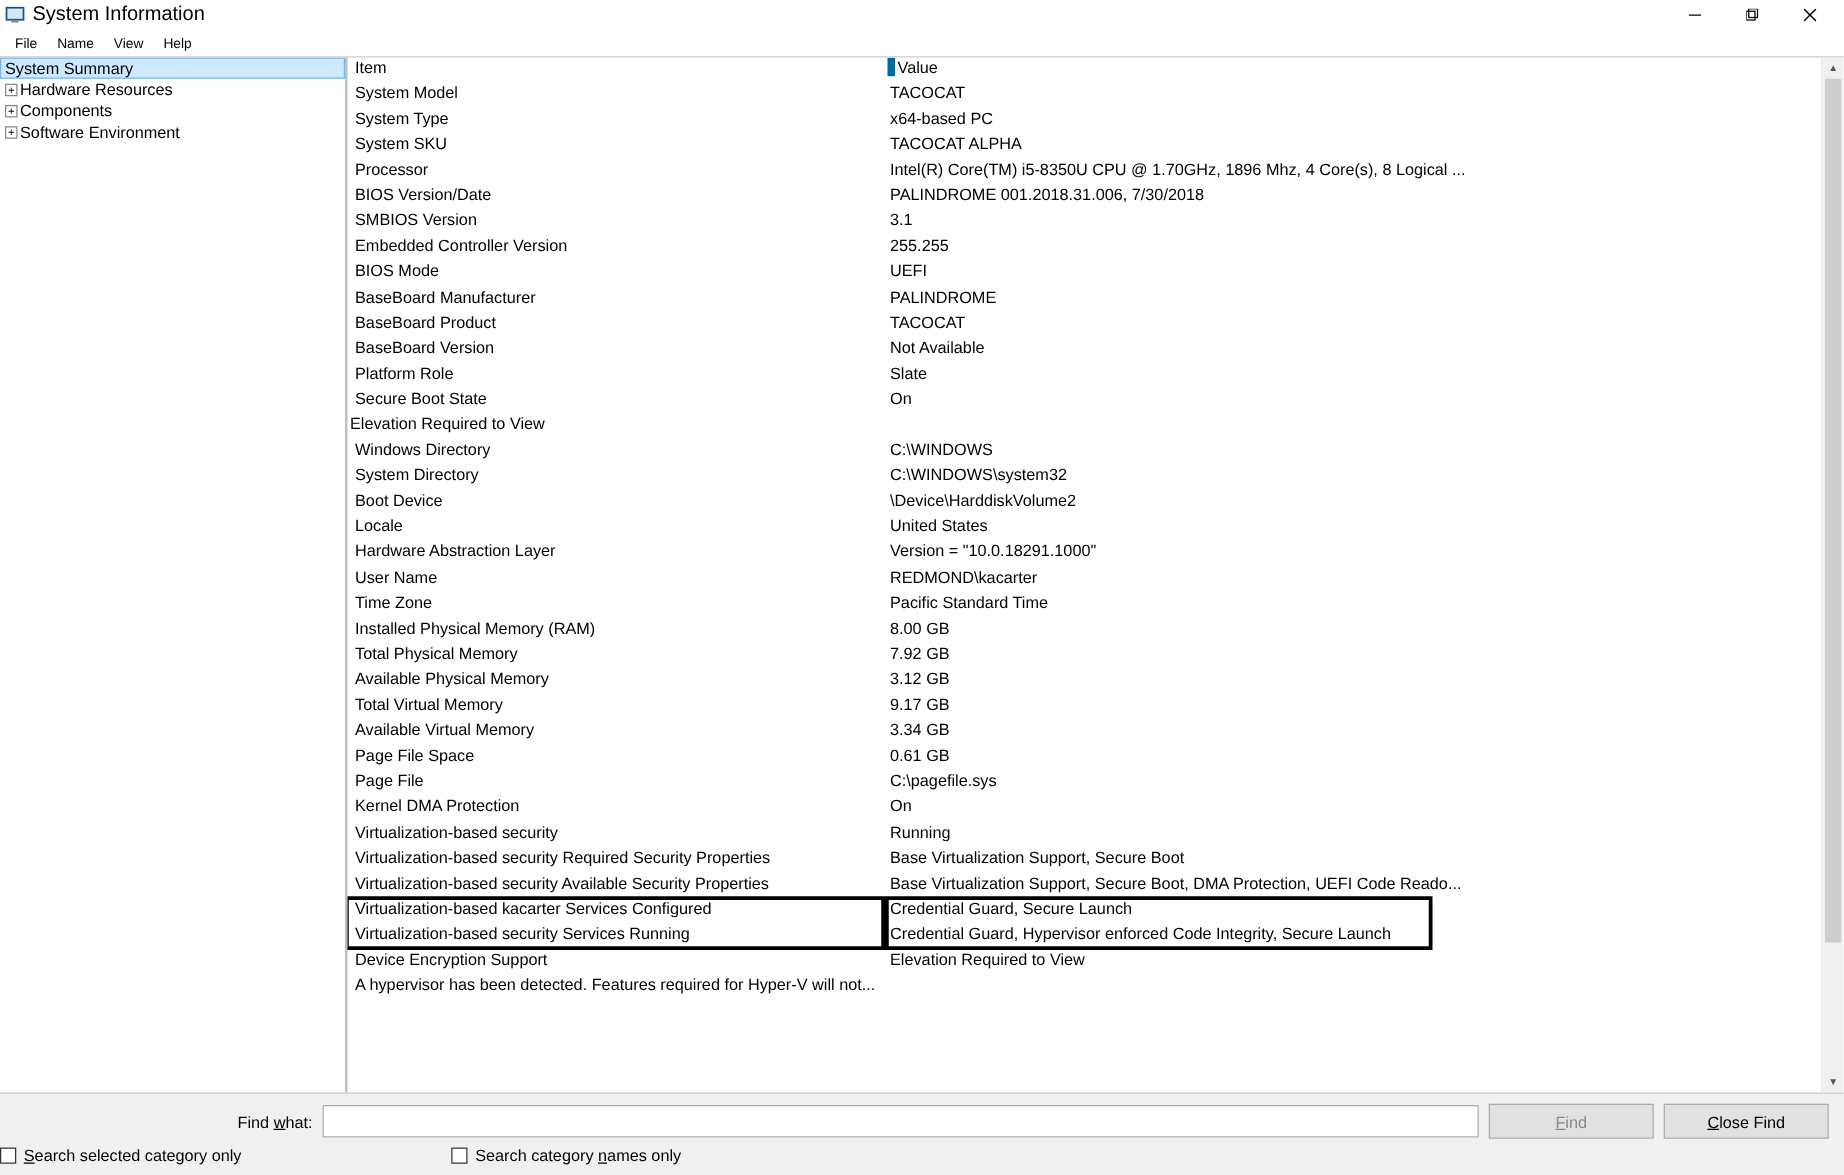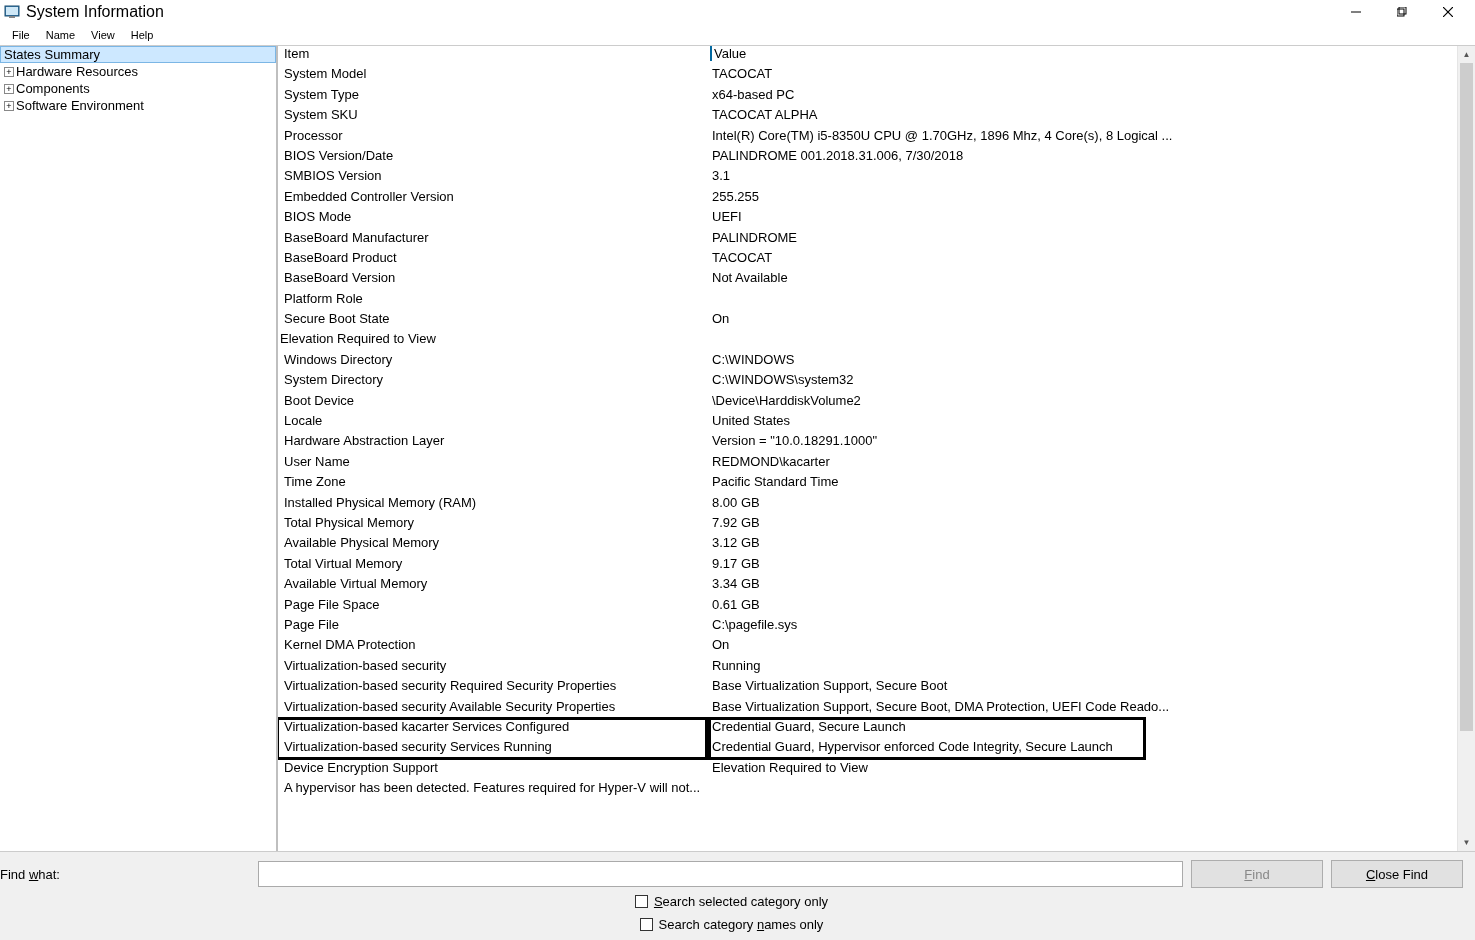--- a/index.html
+++ b/index.html
@@ -116,21 +116,21 @@
   text-overflow: ellipsis;
 }
 .table-row .col-value {
   flex: 1;
   padding-left: 2px;
   white-space: nowrap;
   overflow: hidden;
   text-overflow: ellipsis;
 }
 .header-row .col-value {
-  border-left: 2px solid #0369a1;
+  border-left: 6px solid #0369a1;
 }
 .highlight-group {
   position: absolute;
   border: 3px solid #000;
   pointer-events: none;
   z-index: 10;
 }
 .vscrollbar {
   width: 17px;
   background: #f0f0f0;
@@ -162,21 +162,21 @@
   background: #f0f0f0;
   padding: 8px 12px 8px 0;
 }
 .find-row1 {
   display: flex;
   align-items: center;
   gap: 8px;
 }
 .find-label {
   width: 250px;
-  text-align: left;
+  text-align: right;
   font-size: 13px;
 }
 .find-label .ul {
   text-decoration: underline;
 }
 .find-input {
   flex: 1;
   height: 26px;
   border: 1px solid #aaa;
   background: #fff;
@@ -195,21 +195,20 @@
   color: #888;
 }
 .find-btn .ul {
   text-decoration: underline;
 }
 .find-row2 {
   display: flex;
   align-items: center;
   gap: 4px;
   margin-top: 6px;
-  flex-direction: column;
 }
 .chk {
   display: flex;
   align-items: center;
   font-size: 13px;
   gap: 6px;
 }
 .chk-box {
   width: 13px;
   height: 13px;
@@ -257,21 +256,21 @@
 <div class="menu-bar">
   <div class="menu-item">File</div>
   <div class="menu-item">Name</div>
   <div class="menu-item">View</div>
   <div class="menu-item">Help</div>
 </div>
 
 <div class="body-area">
 
   <div class="tree-panel" id="tree-panel">
-      <div class="tree-item selected"><span>States Summary</span></div>
+      <div class="tree-item selected"><span>System Summary</span></div>
       <div class="tree-item"><span class="expander">+</span><span>Hardware Resources</span></div>
       <div class="tree-item"><span class="expander">+</span><span>Components</span></div>
       <div class="tree-item"><span class="expander">+</span><span>Software Environment</span></div>
     </div>
 
   <div class="details-panel">
     <div class="details-table" id="details-table">
       <div class="table-row header-row">
         <div class="col-item">Item</div>
         <div class="col-value">Value</div>
@@ -315,20 +314,21 @@
         <div class="table-row">
           <div class="col-item">BaseBoard Product</div>
           <div class="col-value">TACOCAT</div>
         </div>
         <div class="table-row">
           <div class="col-item">BaseBoard Version</div>
           <div class="col-value">Not Available</div>
         </div>
         <div class="table-row">
           <div class="col-item">Platform Role</div>
+          <div class="col-value">Slate</div>
         </div>
         <div class="table-row">
           <div class="col-item">Secure Boot State</div>
           <div class="col-value">On</div>
         </div>
         <div class="table-row">
           <div class="col-value">Elevation Required to View</div>
         </div>
         <div class="table-row">
           <div class="col-item">Windows Directory</div>

